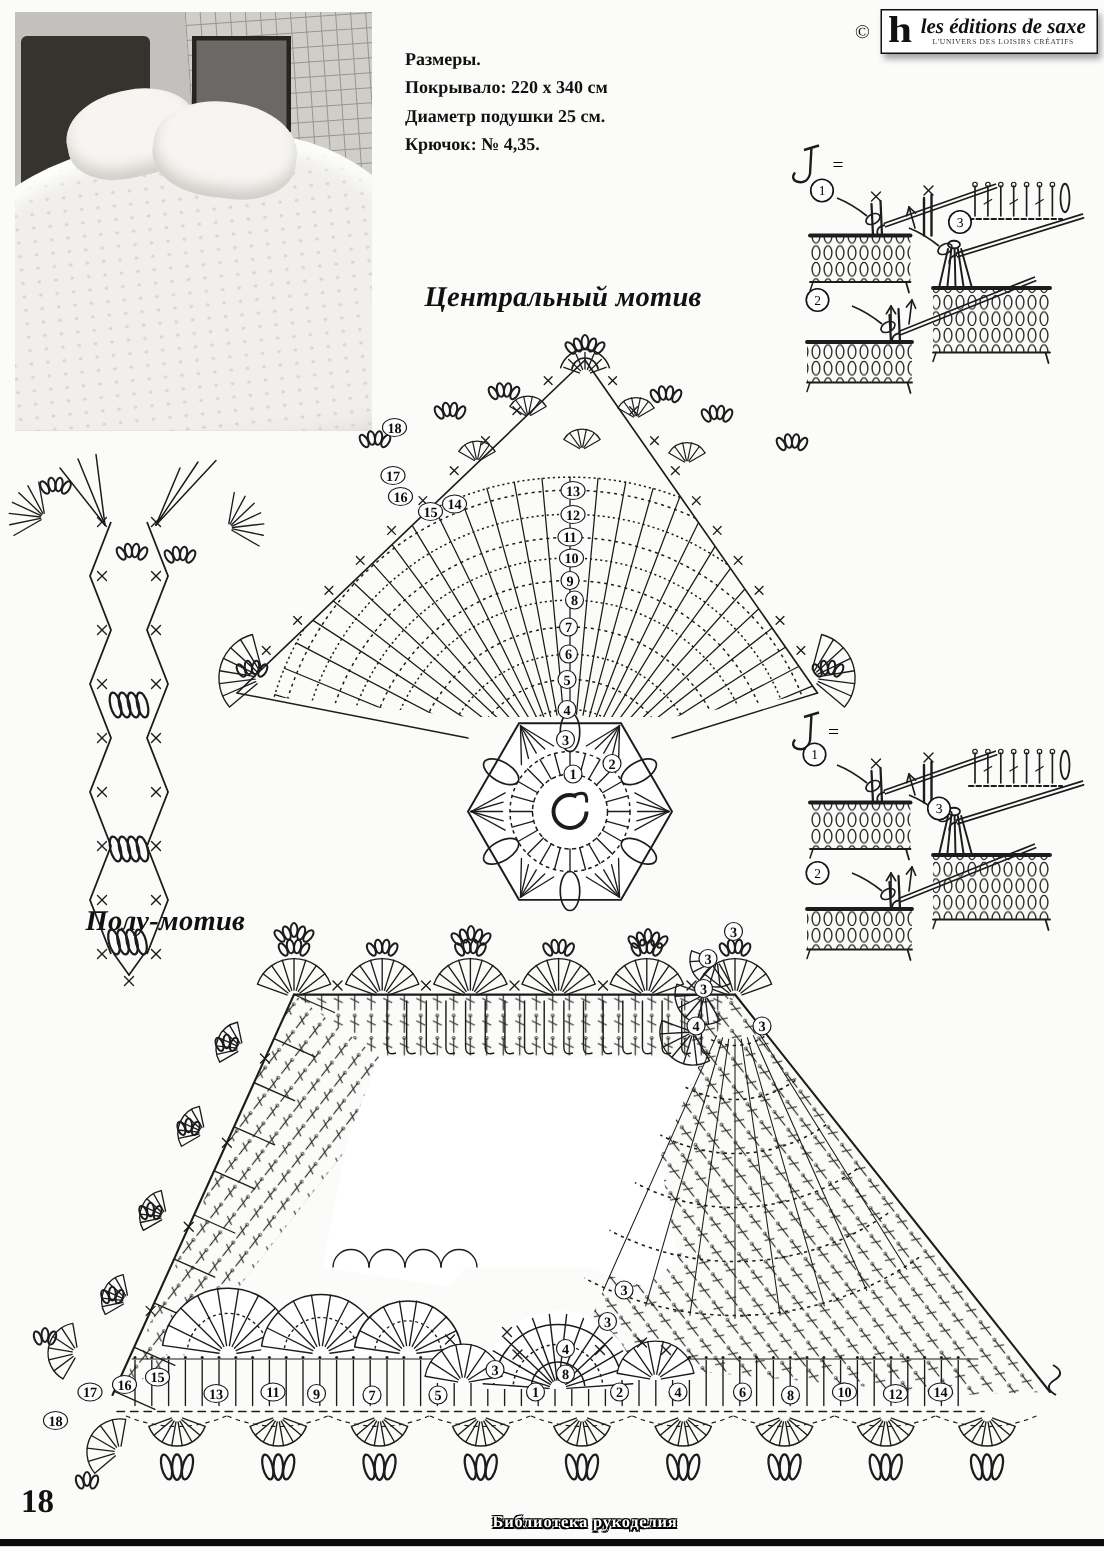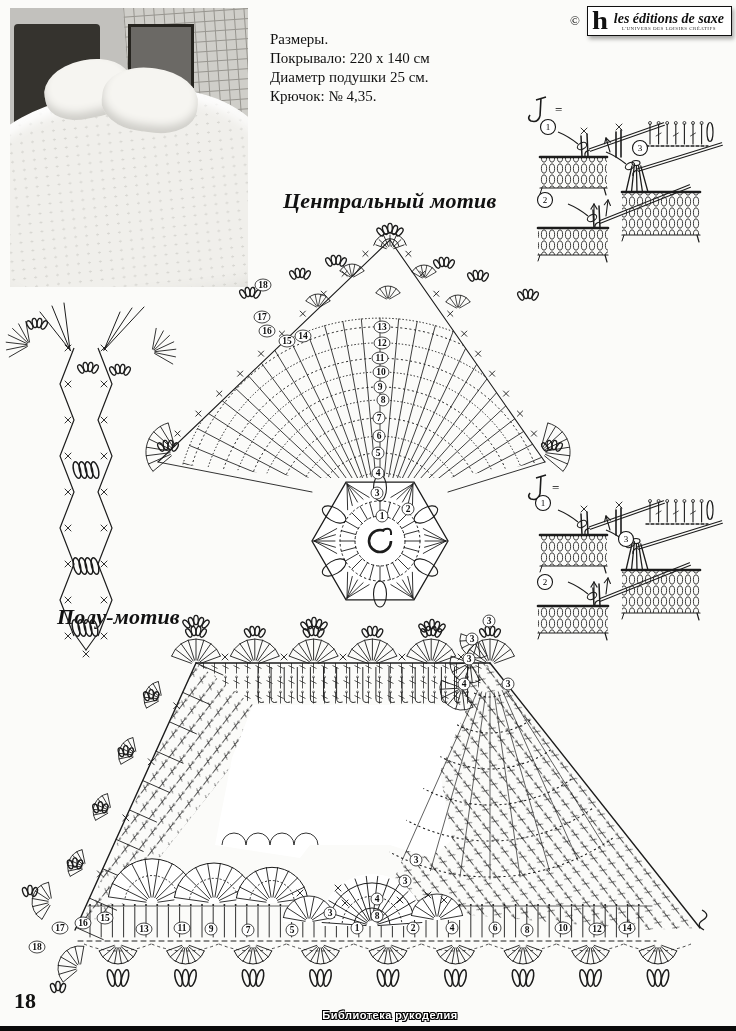--- a/index.html
+++ b/index.html
@@ -18,36 +18,36 @@
     clip-path:polygon(0 18%,100% 100%,0 100%);}
   .photo .bed{position:absolute;left:-42px;top:84px;width:316px;height:224px;background:#f0efeb;
     border-radius:45% 40% 22% 30% / 40% 45% 25% 30%;transform:rotate(-6deg);
     background-image:radial-gradient(#d7d6d1 1px,transparent 1.5px);background-size:11px 9px;
     box-shadow:inset 0 -14px 18px #d5d4cf, inset 0 10px 12px #fff;}
   .photo .pillow{position:absolute;background:#f6f5f1;border-radius:48% 48% 42% 42%;
     box-shadow:inset 0 -7px 9px #cfcec9;}
   .photo .pillow.p1{left:34px;top:52px;width:88px;height:58px;transform:rotate(-12deg);}
   .photo .pillow.p2{left:92px;top:60px;width:96px;height:64px;transform:rotate(7deg);}
   
-  .sizes{left:270px;top:30px;font-size:15px;line-height:19px;}
+  .sizes{left:270px;top:30px;font-size:12px;line-height:19px;font-weight:bold;}
   
   .pub{left:570px;top:6px;display:flex;align-items:center;gap:7px;}
   .copy{font-size:13px;}
   .pubbox{border:1.5px solid #101010;background:#fff;display:flex;align-items:center;
     padding:2px 7px 2px 5px;box-shadow:2px 3px 4px rgba(40,40,40,.4);}
   .pubmono{font-weight:900;font-size:25px;line-height:24px;margin-right:7px;transform:scaleX(1.15);}
   .pubname{font-style:italic;font-weight:700;font-size:14px;line-height:14px;white-space:nowrap;}
   .pubtag{font-size:5px;letter-spacing:.45px;text-align:center;color:#333;}
   
-  .hdg{font-style:italic;font-weight:700;font-size:22px;letter-spacing:.2px;}
+  .hdg{font-style:italic;font-weight:700;font-size:19px;letter-spacing:.2px;}
   .hdg.central{left:283px;top:188px;}
   .hdg.half{left:57px;top:604px;}
   
   .pagenum{left:14px;top:988px;font-weight:700;font-size:22px;}
-  .stamp{left:290px;top:1009px;width:200px;text-align:center;font-family:Liberation Sans, sans-serif;
+  .stamp{left:290px;top:1009px;width:200px;text-align:center;font-family:Liberation Serif, serif;
     font-weight:700;font-size:11px;letter-spacing:.5px;color:#fff;
     text-shadow:-1px -1px 0 #000,1px -1px 0 #000,-1px 1px 0 #000,1px 1px 0 #000,0 1px 0 #000,0 -1px 0 #000;}
   .bbar{left:0;top:1026px;width:736px;height:5px;background:#0b0b0b;}
   svg{position:absolute;overflow:visible;}
   svg text{font-family:"Liberation Serif",serif;}
 </style>
 </head>
 <body>
 
 <div class="page">
@@ -59,21 +59,21 @@
     <div class="leg" style="left:124px;top:74px;"></div>
     <div class="leg" style="left:168px;top:74px;"></div>
     <div class="floor"></div>
     <div class="bed"></div>
     <div class="pillow p1"></div>
     <div class="pillow p2"></div>
   </div>
 
   <div class="abs sizes">
     <div>Размеры.</div>
-    <div>Покрывало: 220 х 140 см</div>
+    <div>Покрывало: 220 х 340 см</div>
     <div>Диаметр подушки 25 см.</div>
     <div>Крючок: № 4,35.</div>
   </div>
 
   <div class="abs pub">
     <span class="copy">©</span>
     <div class="pubbox">
       <div class="pubmono">h</div>
       <div>
         <div class="pubname">les éditions de saxe</div>

